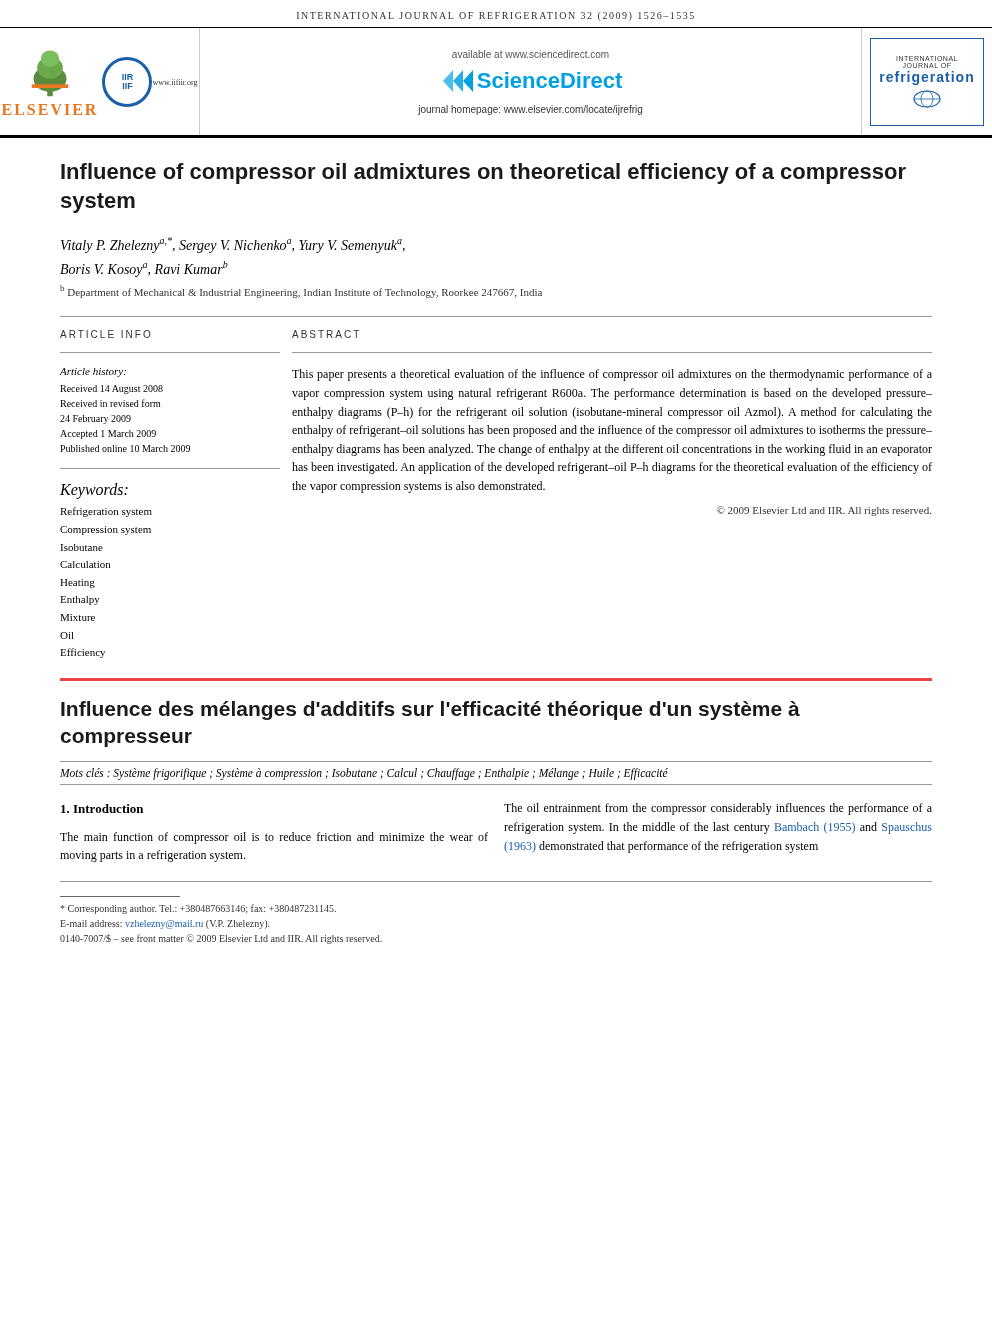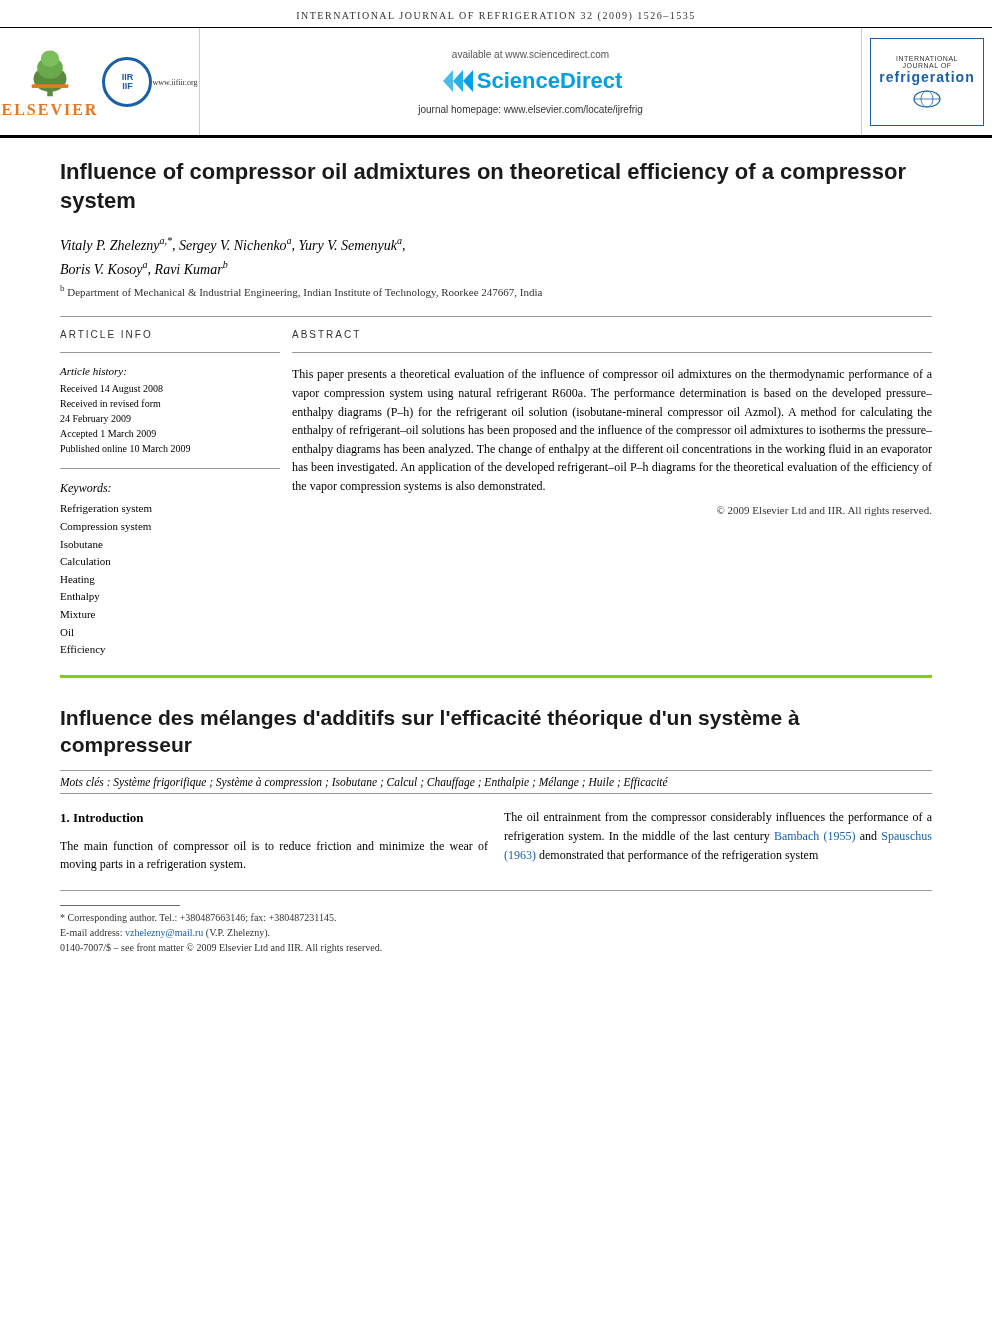--- a/index.html
+++ b/index.html
@@ -273,21 +273,21 @@
       font-size: 10px;
       line-height: 1.5;
     }
 
     .keywords-section {
       margin-top: 10px;
     }
 
     .keywords-title {
       font-style: italic;
-      font-size: 12px;
+      font-size: 16px;
       margin-bottom: 4px;
     }
 
     .keyword-item {
       font-size: 11px;
       line-height: 1.6;
     }
 
     
     .abstract-text {
@@ -299,22 +299,22 @@
 
     .copyright-line {
       font-size: 11px;
       text-align: right;
       color: #333;
     }
 
     
     .french-section {
       margin-top: 12px;
-      border-top: 3px solid #84cc16;
-      padding-top: 26px;
+      border-top: 3px solid #ef4444;
+      padding-top: 14px;
     }
 
     .french-title {
       font-size: 21px;
       font-weight: bold;
       color: #1a1a1a;
       line-height: 1.3;
       margin-bottom: 12px;
       font-family: Arial, sans-serif;
     }

